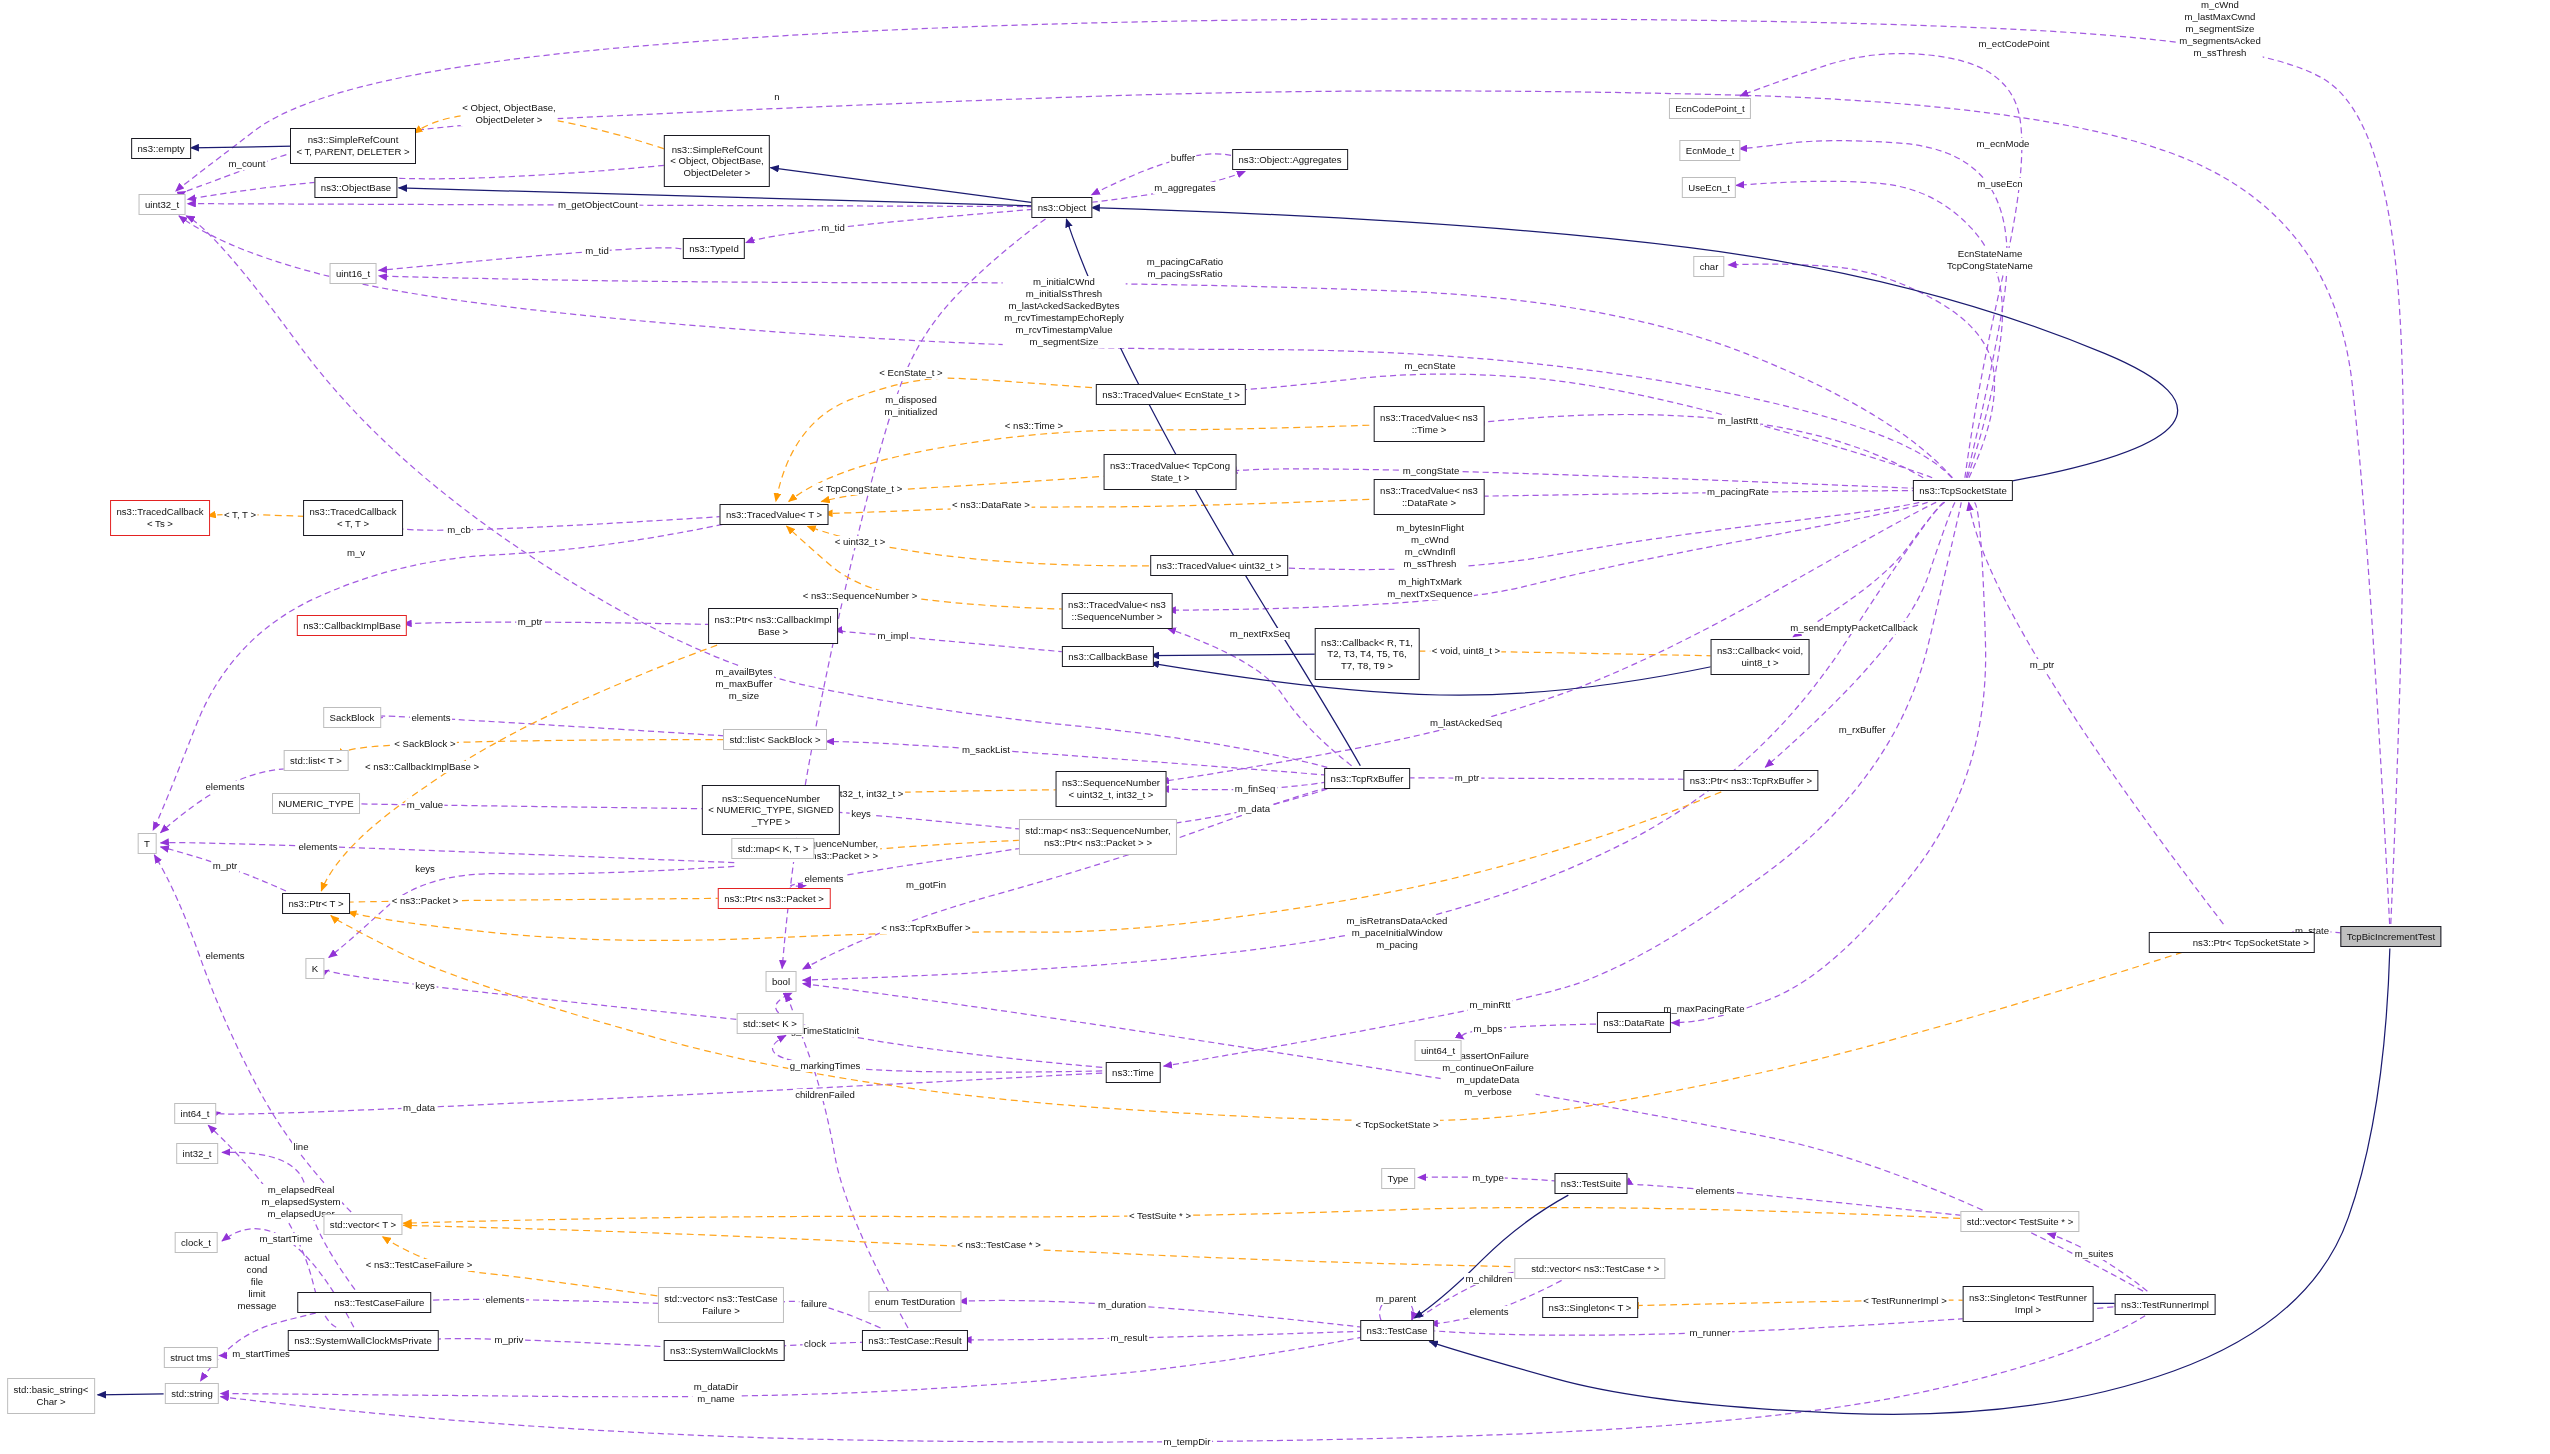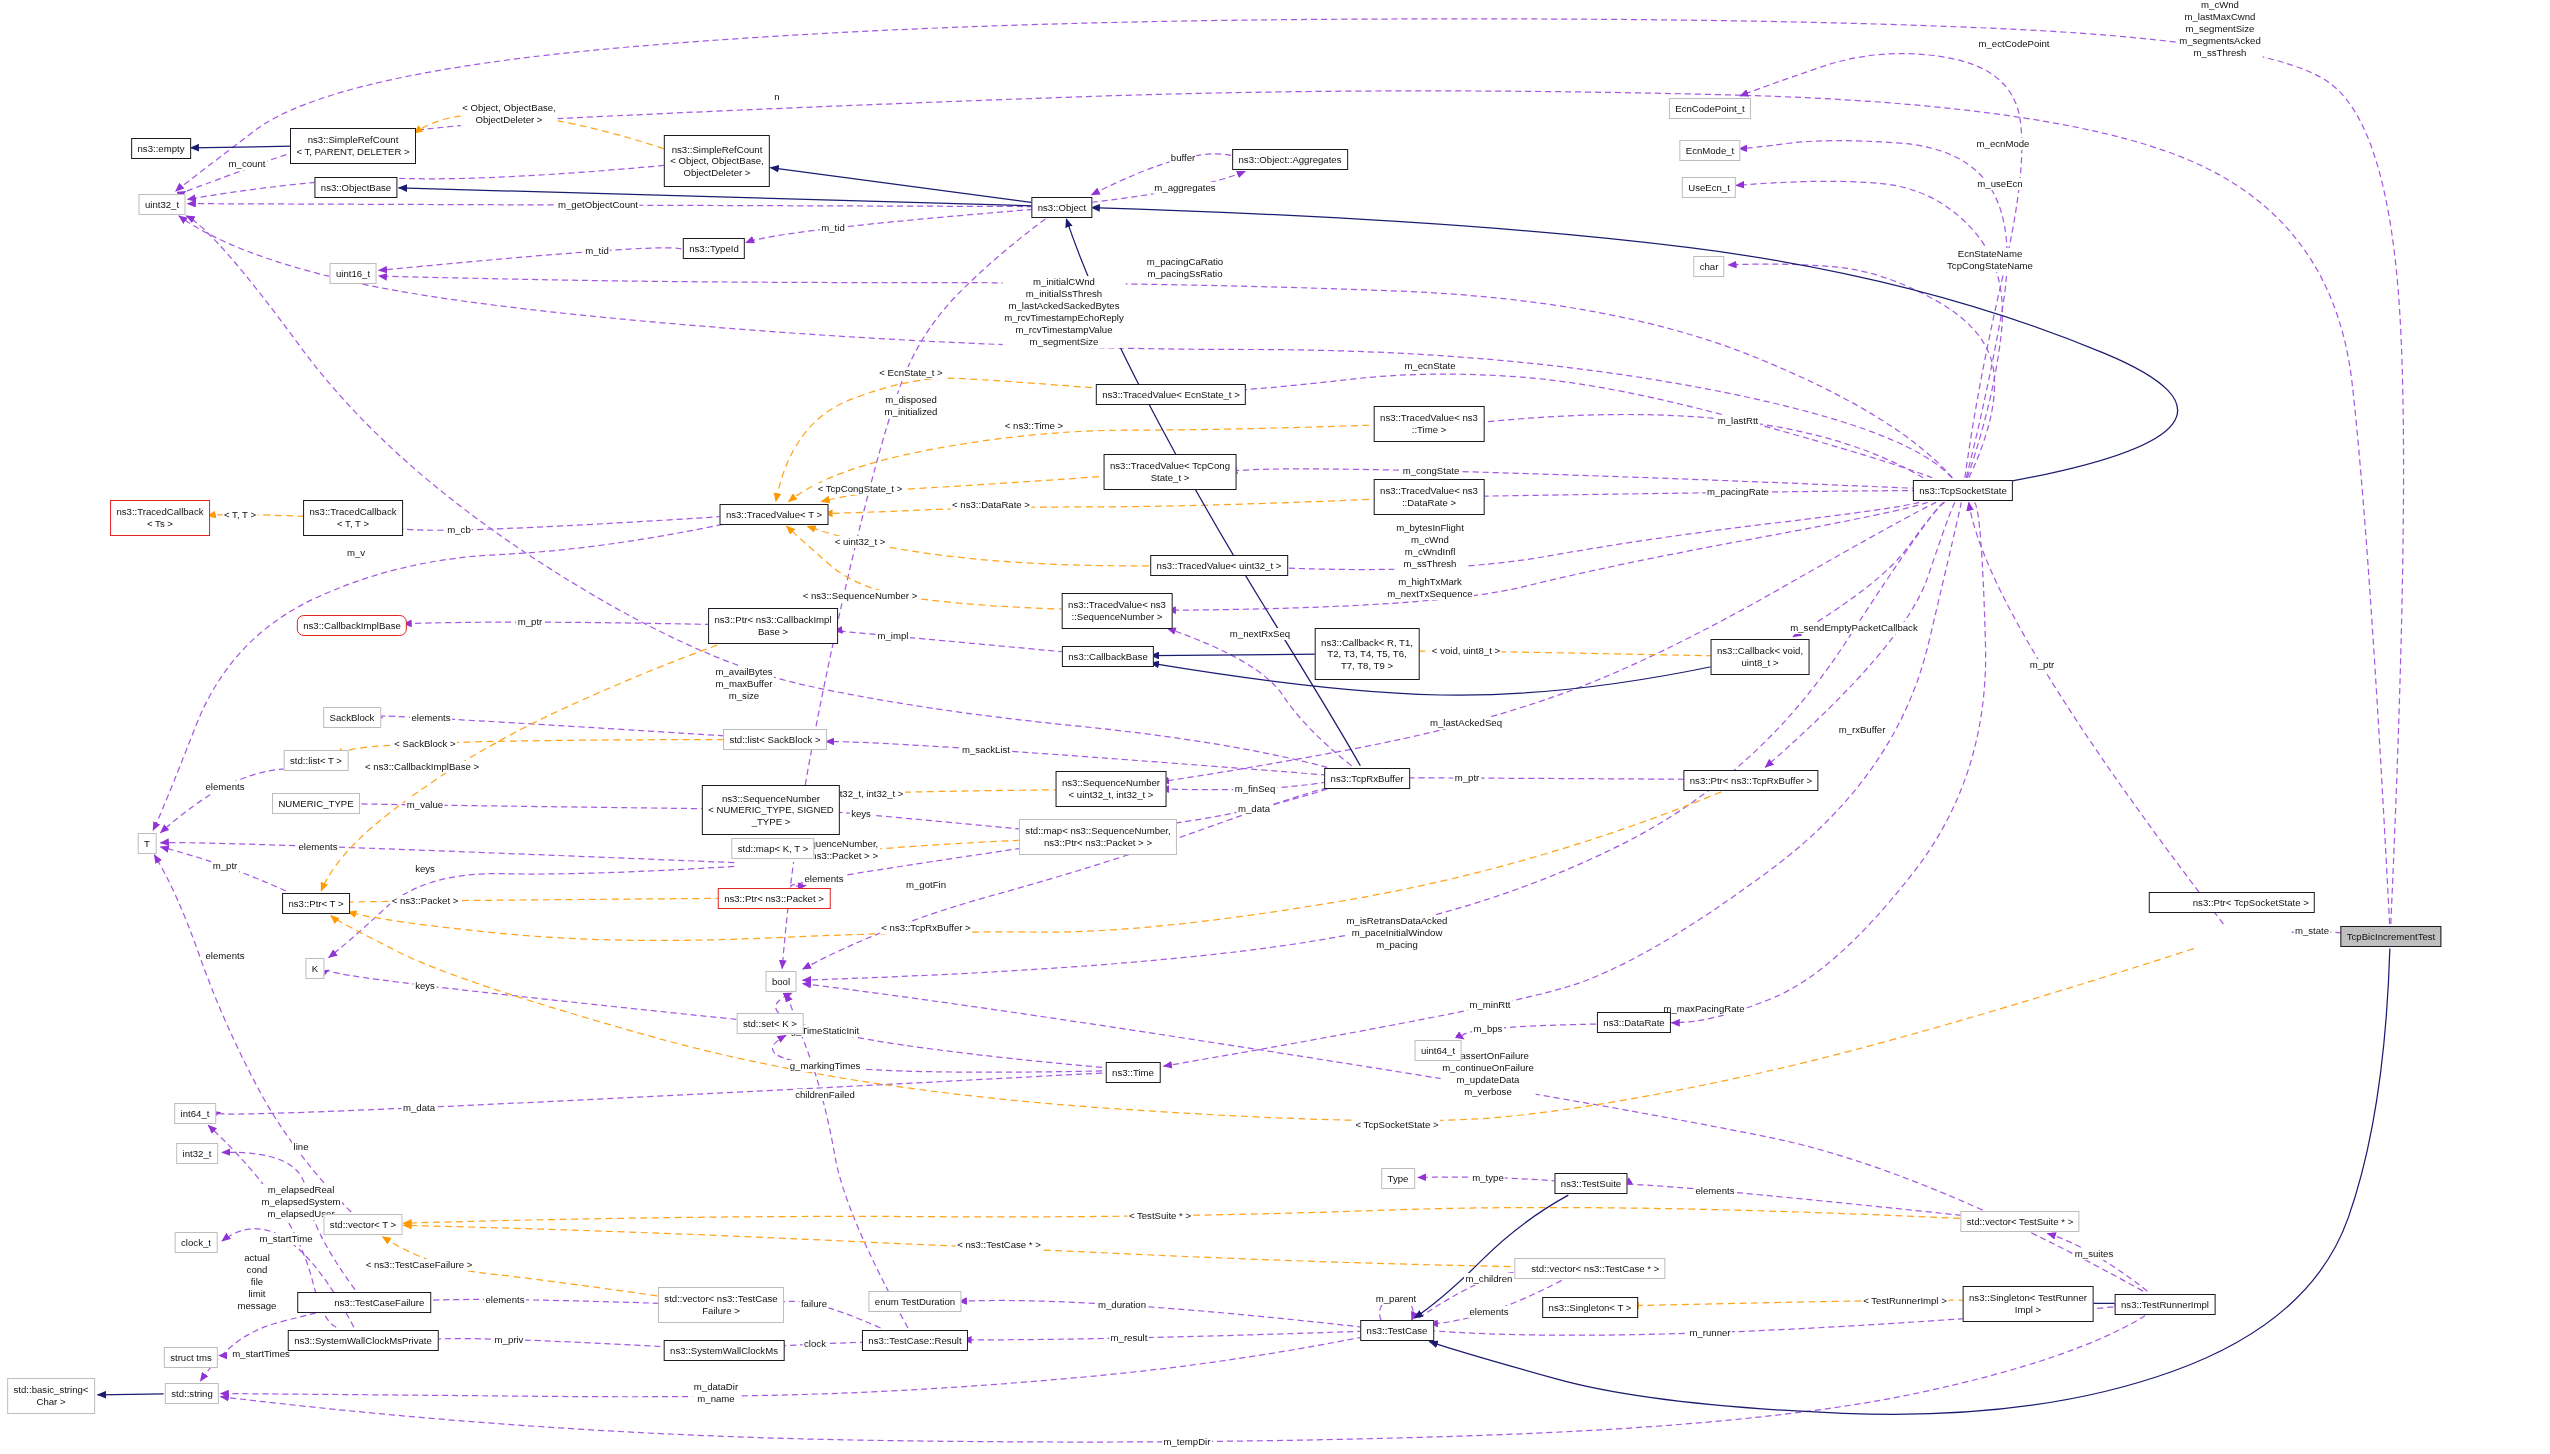--- a/index.html
+++ b/index.html
@@ -171,21 +171,21 @@
 T2, T3, T4, T5, T6,
 T7, T8, T9 &gt;</div>
     <div class="node b" style="left: 1760px; top: 639px; min-height: 29px;">ns3::Callback&lt; void,
 uint8_t &gt;</div>
     <div class="node b" style="left: 1367px; top: 768px; min-height: 14px;">ns3::TcpRxBuffer</div>
     <div class="node b" style="left: 1751px; top: 770px; min-height: 14px;">ns3::Ptr&lt; ns3::TcpRxBuffer &gt;</div>
     <div class="node r" style="left: 160px; top: 500px; min-height: 29px;">ns3::TracedCallback
 &lt; Ts &gt;</div>
     <div class="node b" style="left: 353px; top: 500px; min-height: 29px;">ns3::TracedCallback
 &lt; T, T &gt;</div>
-    <div class="node r" style="left: 352px; top: 615px; min-height: 14px; border-radius: 7px;">ns3::CallbackImplBase</div>
+    <div class="node r" style="left: 352px; top: 615px; min-height: 14px;">ns3::CallbackImplBase</div>
     <div class="node b" style="left: 773px; top: 608px; min-height: 29px;">ns3::Ptr&lt; ns3::CallbackImpl
 Base &gt;</div>
     <div class="node b" style="left: 774px; top: 504px; min-height: 14px;">ns3::TracedValue&lt; T &gt;</div>
     <div class="node g" style="left: 352px; top: 707px; min-height: 14px;">SackBlock</div>
     <div class="node g" style="left: 775px; top: 729px; min-height: 14px;">std::list&lt; SackBlock &gt;</div>
     <div class="node g" style="left: 316px; top: 750px; min-height: 14px;">std::list&lt; T &gt;</div>
     <div class="node g" style="left: 316px; top: 793px; min-height: 14px;">NUMERIC_TYPE</div>
     <div class="node b" style="left: 771px; top: 785px; min-height: 43px;">ns3::SequenceNumber
 &lt; NUMERIC_TYPE, SIGNED
 _TYPE &gt;</div>
@@ -220,21 +220,21 @@
     <div class="node b" style="left: 915px; top: 1330px; min-height: 14px;">ns3::TestCase::Result</div>
     <div class="node g" style="left: 1398px; top: 1168px; min-height: 14px;">Type</div>
     <div class="node b" style="left: 1591px; top: 1173px; min-height: 14px;">ns3::TestSuite</div>
     <div class="node g" style="left: 1590px; top: 1258px; min-height: 14px; padding-left: 16px;">std::vector&lt; ns3::TestCase * &gt;</div>
     <div class="node b" style="left: 1590px; top: 1297px; min-height: 14px;">ns3::Singleton&lt; T &gt;</div>
     <div class="node b" style="left: 1397px; top: 1320px; min-height: 14px;">ns3::TestCase</div>
     <div class="node g" style="left: 2020px; top: 1211px; min-height: 14px;">std::vector&lt; TestSuite * &gt;</div>
     <div class="node b" style="left: 2020px; top: 1286px; min-height: 29px; margin-left: 8px;">ns3::Singleton&lt; TestRunner
 Impl &gt;</div>
     <div class="node b" style="left: 2165px; top: 1294px; min-height: 14px;">ns3::TestRunnerImpl</div>
-    <div class="node b" style="left: 2232px; top: 892px; min-height: 14px; padding-left: 43px;">ns3::Ptr&lt; TcpSocketState &gt;</div>
+    <div class="node b" style="left: 2232px; top: 932px; min-height: 14px; padding-left: 43px;">ns3::Ptr&lt; TcpSocketState &gt;</div>
     <div class="node m" style="left: 2391px; top: 926px; min-height: 14px;">TcpBicIncrementTest</div>
     <div class="elabel" style="left: 2220px; top: 29px;">m_cWnd
 m_lastMaxCwnd
 m_segmentSize
 m_segmentsAcked
 m_ssThresh</div>
     <div class="elabel" style="left: 777px; top: 97px;">n</div>
     <div class="elabel" style="left: 247px; top: 164px;">m_count</div>
     <div class="elabel" style="left: 598px; top: 205px;">m_getObjectCount</div>
     <div class="elabel" style="left: 833px; top: 228px;">m_tid</div>

